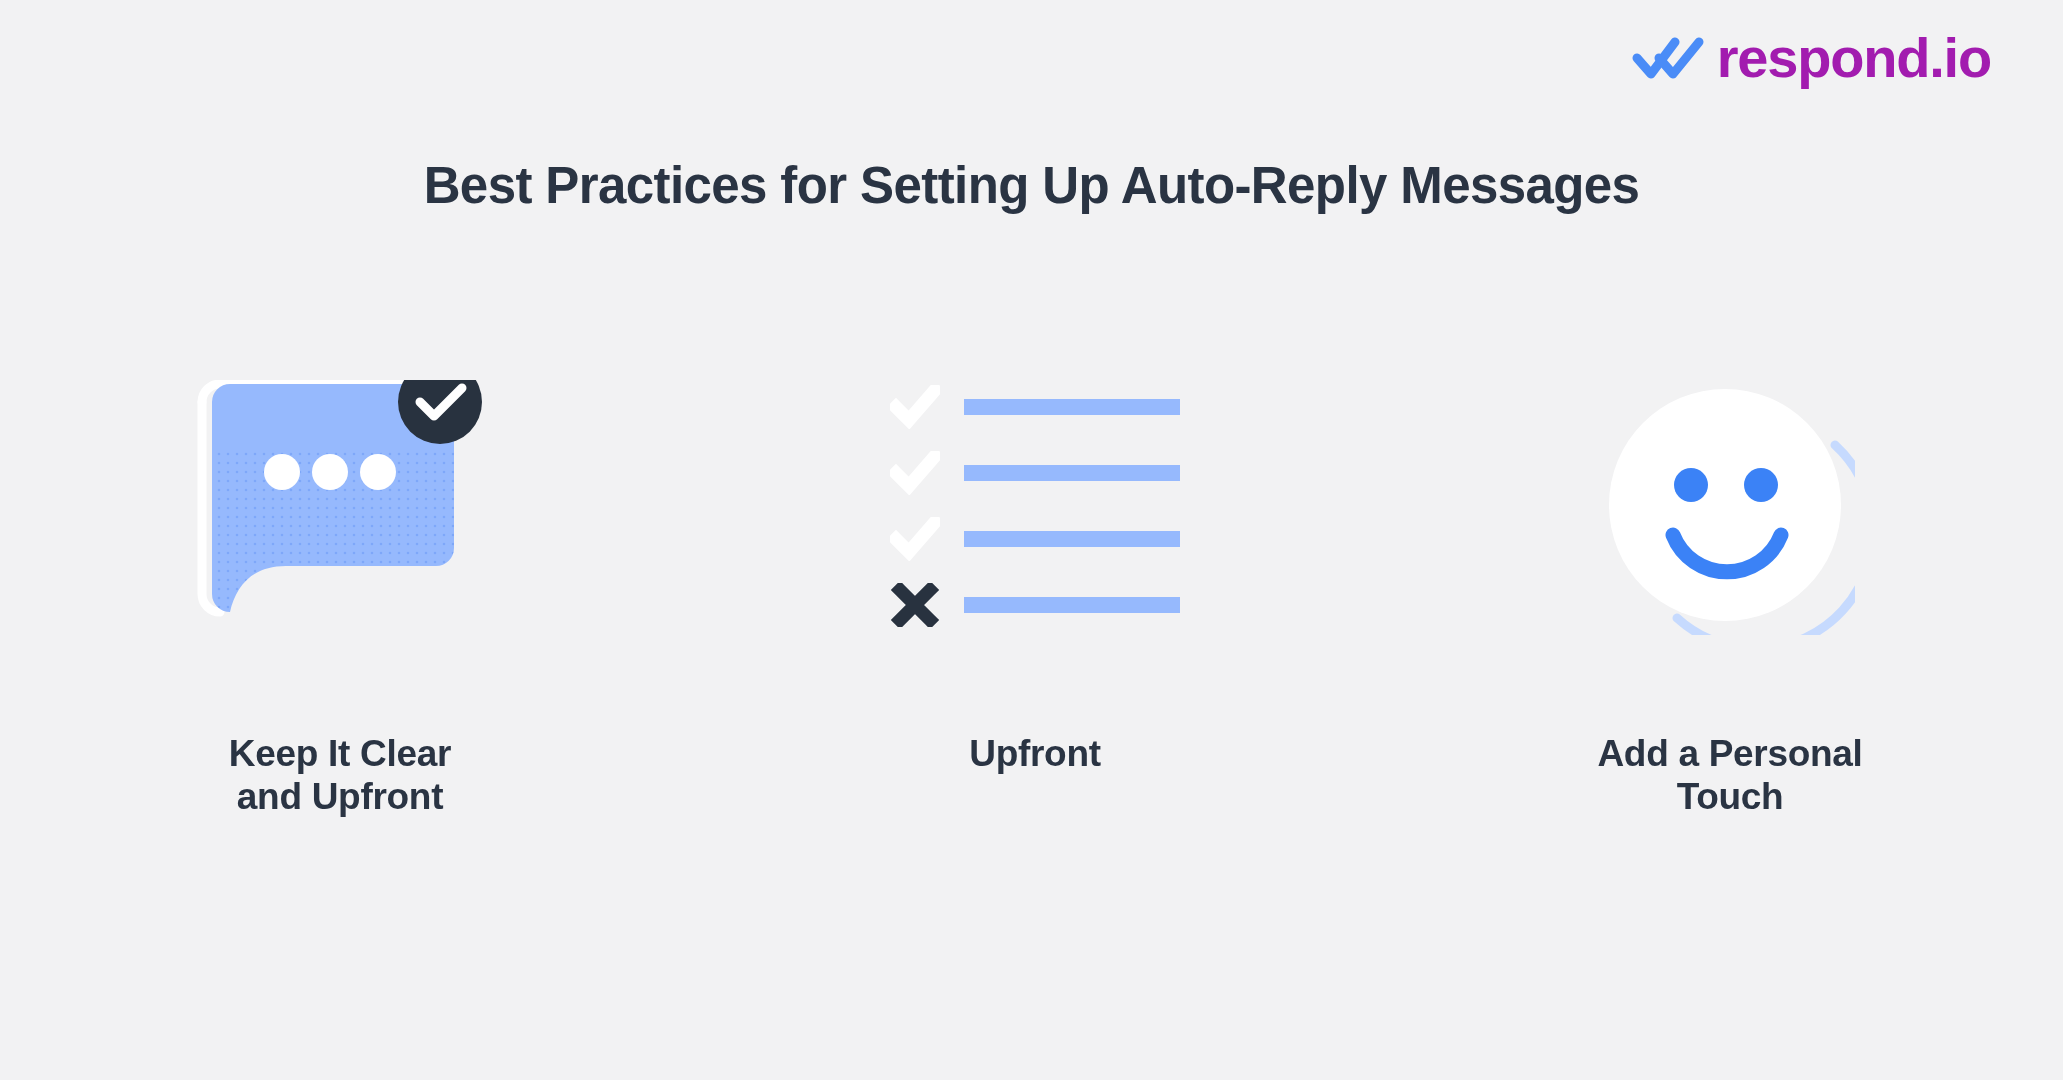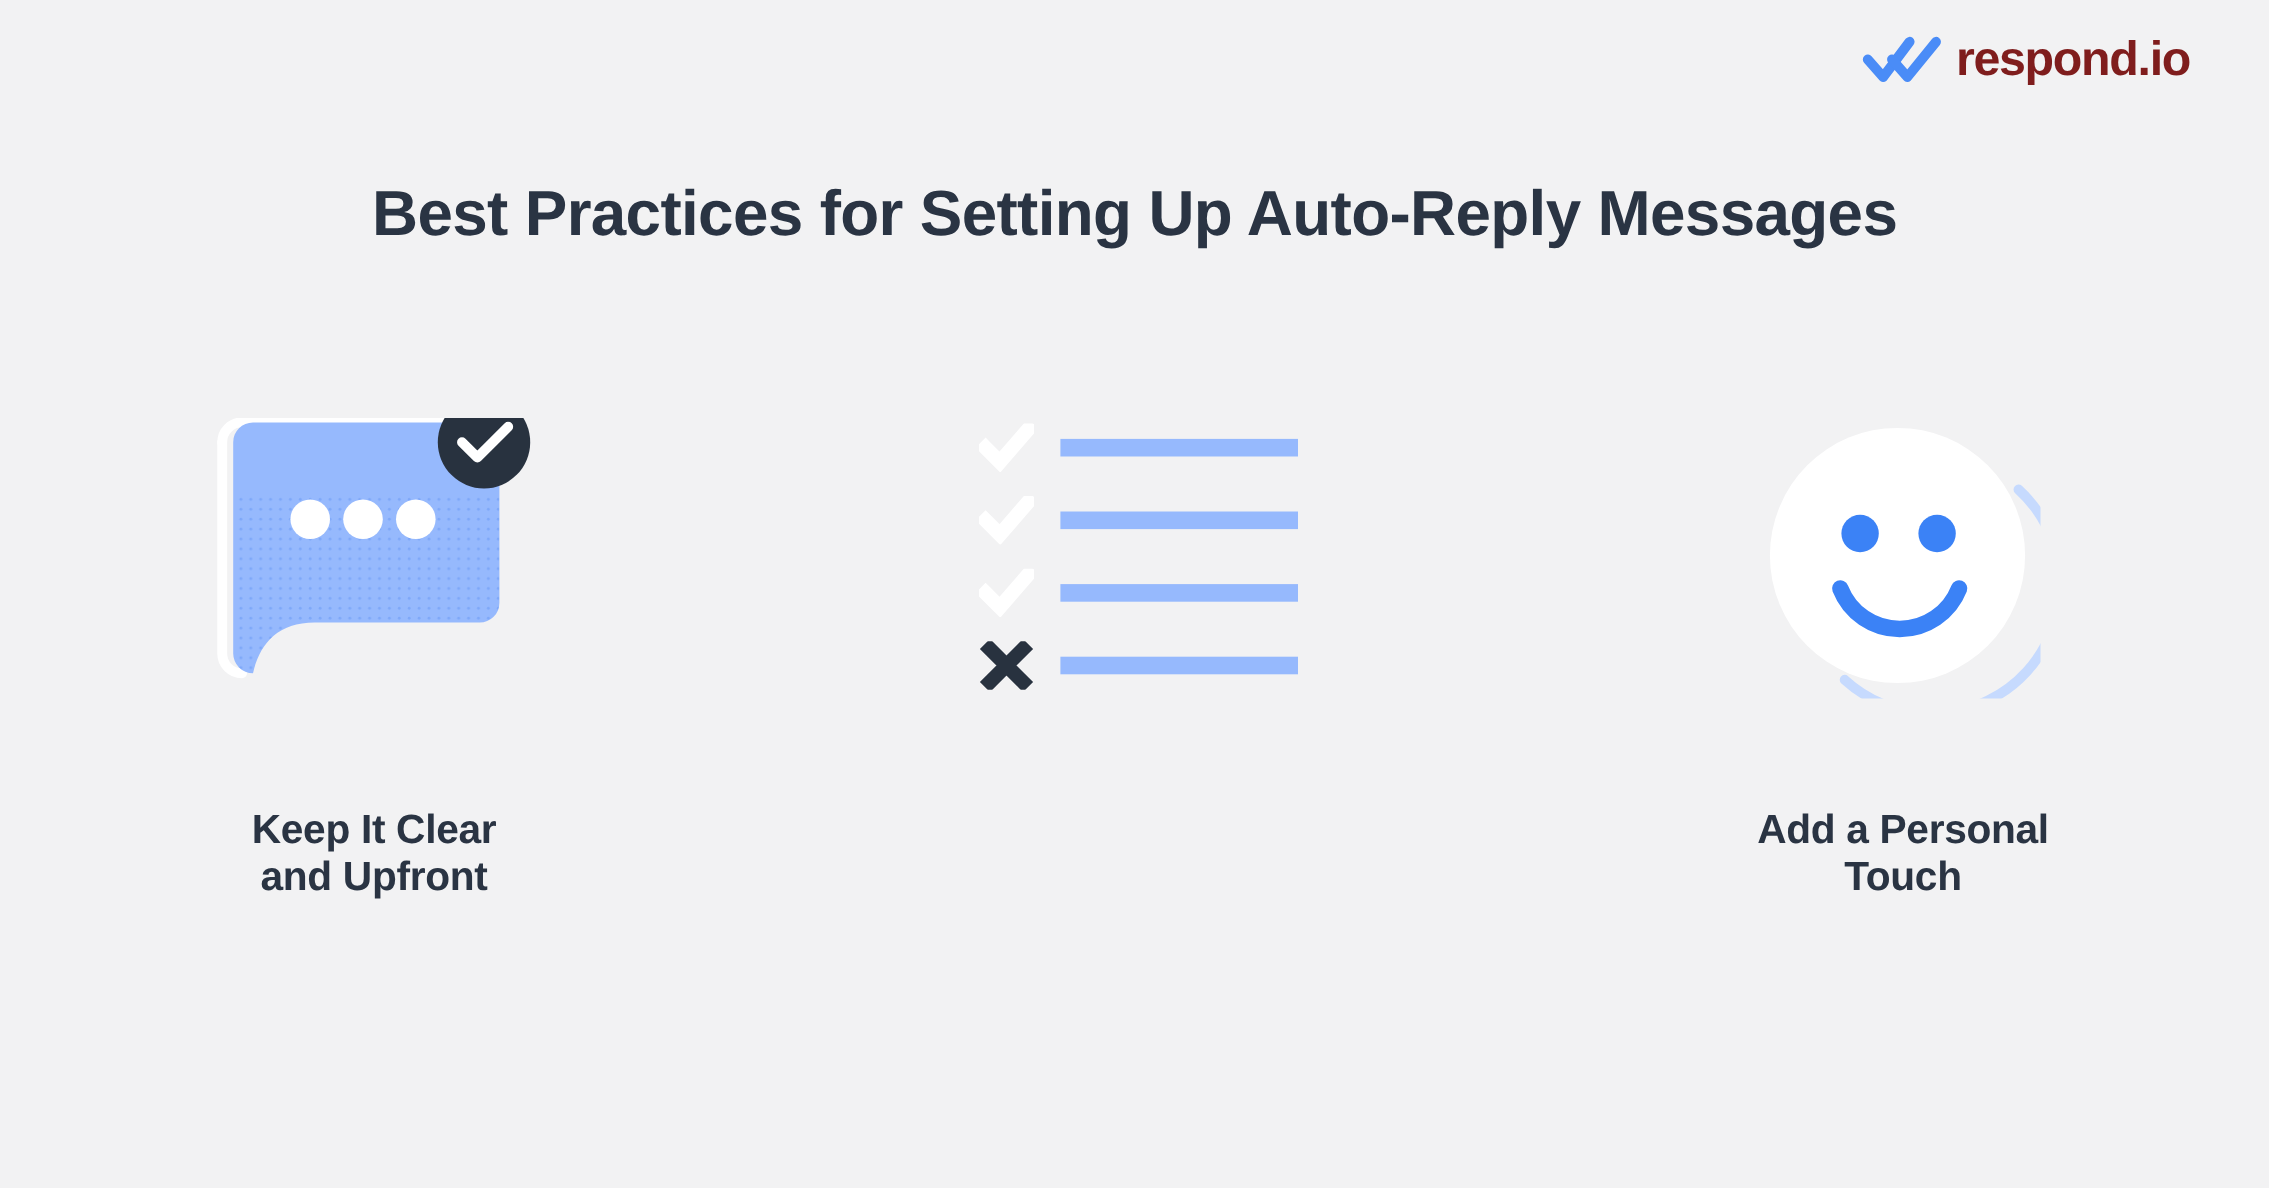--- a/index.html
+++ b/index.html
@@ -24,35 +24,35 @@
     display: flex;
     align-items: center;
     gap: 10px;
   }
   .logo-mark {
     width: 76px;
     height: 48px;
     display: block;
   }
   .logo-text {
-    font-size: 44px;
+    font-size: 56px;
     font-weight: bold;
-    color: #7f1d1d;
+    color: #a21caf;
     letter-spacing: -1.2px;
     line-height: 1;
   }
 
   
   .page-title {
     position: absolute;
     top: 122px;
     left: 0;
     width: 100%;
     text-align: center;
-    font-size: 58px;
+    font-size: 51px;
     font-weight: bold;
     color: #2A3443;
     letter-spacing: -0.6px;
   }
 
   
   .columns {
     position: absolute;
     top: 360px;
     left: 120px;
@@ -211,20 +211,21 @@
             <svg viewBox="0 0 50 44" width="50" height="44" aria-hidden="true">
               <path d="M10 7 L40 37 M40 7 L10 37" fill="none" stroke="#28323F" stroke-width="13" stroke-linecap="square"></path>
             </svg>
           </span>
           <span class="bar"></span>
         </div>
 
       </div>
     </div>
     <div class="caption">
+      <div>Upfront</div>
     </div>
   </div>
 
   <div class="column">
     <div class="art">
       <div class="round-art">
         <svg viewBox="0 0 250 250" width="250" height="250" aria-hidden="true">
 
           <path d="M230 60 A116 116 0 0 1 72 233" fill="none" stroke="#C6DAFE" stroke-width="9" stroke-linecap="round"></path>
 

